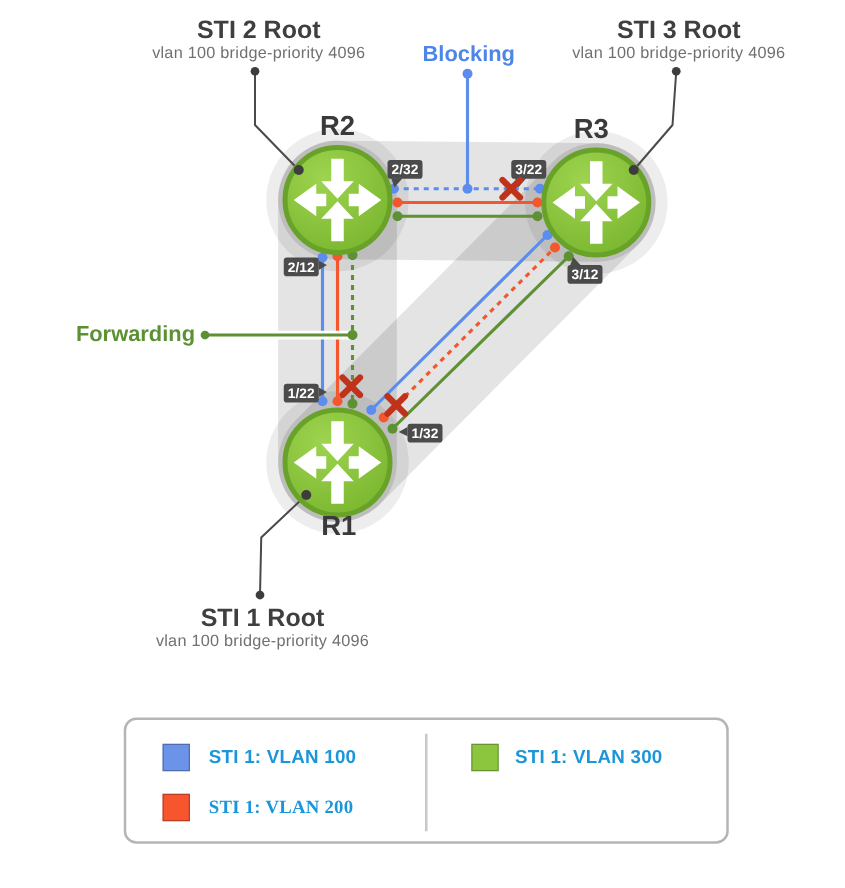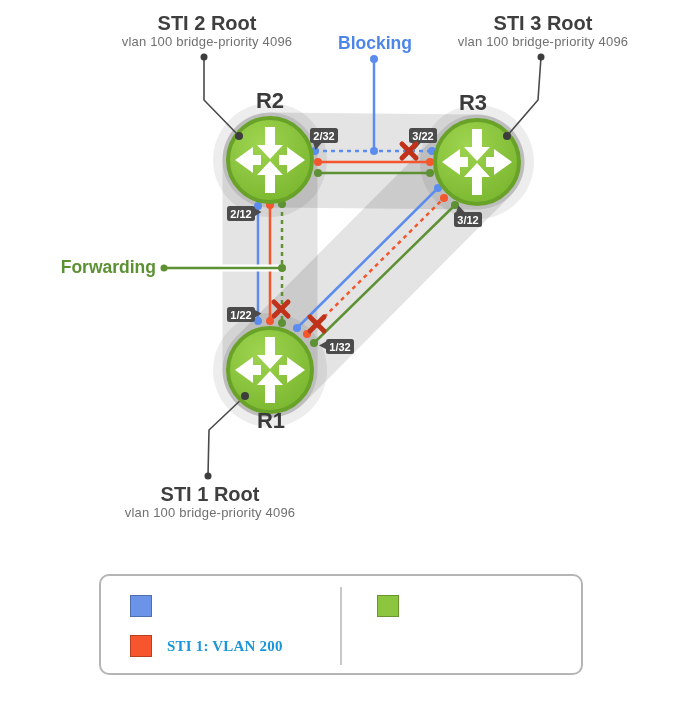--- a/index.html
+++ b/index.html
@@ -213,23 +213,25 @@
     <use href="#xsym" xlink:href="#xsym"></use>
   </g>
   <g transform="translate(317,324)">
     <use href="#xsym" xlink:href="#xsym"></use>
   </g>
 </svg>
 
 
 <div class="legend">
   <div class="legend-item swatch" style="left: 29px; top: 19px; background: rgb(107, 147, 232);"></div>
+  <div class="legend-label" style="left:66px;top:19px;">STI 1: VLAN 100</div>
 
   <div class="legend-item swatch" style="left: 29px; top: 59px; background: rgb(246, 85, 46);"></div>
   <div class="legend-label" style="left:66px;top:59px;font-family:Liberation Serif, serif;">STI 1: VLAN 200</div>
 
   <div class="legend-divider"></div>
 
   <div class="legend-item swatch" style="left: 276px; top: 19px; background: rgb(140, 198, 63);"></div>
+  <div class="legend-label" style="left:311px;top:19px;">STI 1: VLAN 300</div>
 </div>
 
 
 
 
 </body></html>

